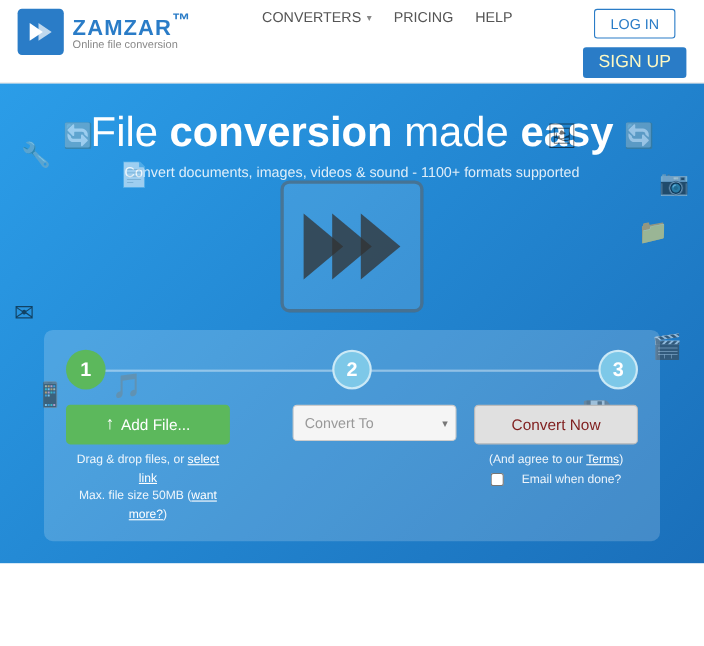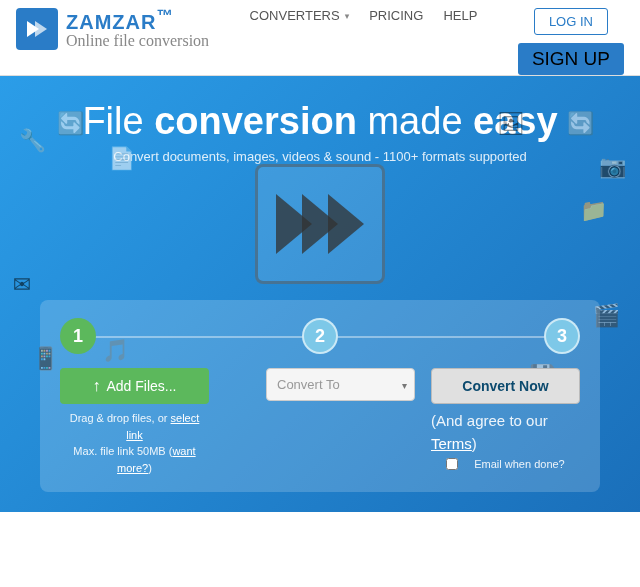--- a/index.html
+++ b/index.html
@@ -44,23 +44,22 @@
       flex-direction: column;
     }
     .logo-title {
       font-size: 20px;
       font-weight: bold;
       color: #2a7cc7;
       letter-spacing: 1px;
       line-height: 1;
     }
     .logo-subtitle {
-      font-size: 16px;
+      font-size: 10px;
       color: #888;
-      font-family: Liberation Serif, serif;
     }
     .nav-links {
       display: flex;
       align-items: center;
       gap: 20px;
     }
     .nav-link {
       font-size: 13px;
       color: #555;
       text-decoration: none;
@@ -81,25 +80,25 @@
       border: 1px solid #2a7cc7;
       color: #2a7cc7;
       background: #fff;
       padding: 5px 14px;
       border-radius: 3px;
       font-size: 13px;
       cursor: pointer;
     }
     .btn-signup {
       border: none;
-      color: #000000;
+      color: #fef9c3;
       background: #2a7cc7;
       padding: 5px 14px;
       border-radius: 3px;
-      font-size: 19px;
+      font-size: 16px;
       cursor: pointer;
     }
 
     
     .hero {
       background: linear-gradient(135deg, #2b9de8 0%, #1a6fba 100%);
       padding: 24px 20px 20px;
       text-align: center;
       position: relative;
       min-height: 340px;
@@ -250,43 +249,43 @@
       position: absolute;
       right: 8px;
       top: 50%;
       transform: translateY(-50%);
       font-size: 10px;
       color: #777;
       pointer-events: none;
     }
     .btn-convert-now {
       background: #e0e0e0;
-      color: #0c4a6e;
+      color: #7f1d1d;
       border: 1px solid #bbb;
       border-radius: 4px;
       padding: 9px 14px;
       font-size: 14px;
       cursor: pointer;
       width: 100%;
-      font-weight: 700;
+      font-weight: 400;
     }
     .drag-text {
       font-size: 11px;
       color: rgba(255,255,255,0.9);
       margin-top: 6px;
       line-height: 1.5;
     }
     .drag-text a {
       color: #fff;
     }
     .agree-text {
-      font-size: 15px;
+      font-size: 11px;
       color: rgba(255,255,255,0.9);
       margin-top: 6px;
-      text-align: left;
+      text-align: center;
       line-height: 1.5;
     }
     .agree-text a {
       color: #fff;
       text-decoration: underline;
     }
     .email-row {
       display: flex;
       align-items: center;
       gap: 16px;
@@ -372,25 +371,25 @@
       <div class="step-circle last">
         <span>3</span>
       </div>
     </div>
 
     <div class="inputs-row">
 
       <div class="col-add">
         <button class="btn-add-files">
           <span style="font-size:16px;font-weight:bold;">↑</span>
-          <span>Add Files...</span>
+          <span>Add File...</span>
         </button>
         <div class="drag-text">
           <span>Drag &amp; drop files, or </span><a href="#">select link</a><br>
-          <span>Max. file link 50MB (</span><a href="#">want more?</a><span>)</span>
+          <span>Max. file size 50MB (</span><a href="#">want more?</a><span>)</span>
         </div>
       </div>
 
       <div class="col-convert">
         <div class="select-wrapper">
           <select class="select-convert">
             <option value="">Convert To</option>
           </select>
           <span class="select-arrow">▾</span>
         </div>

